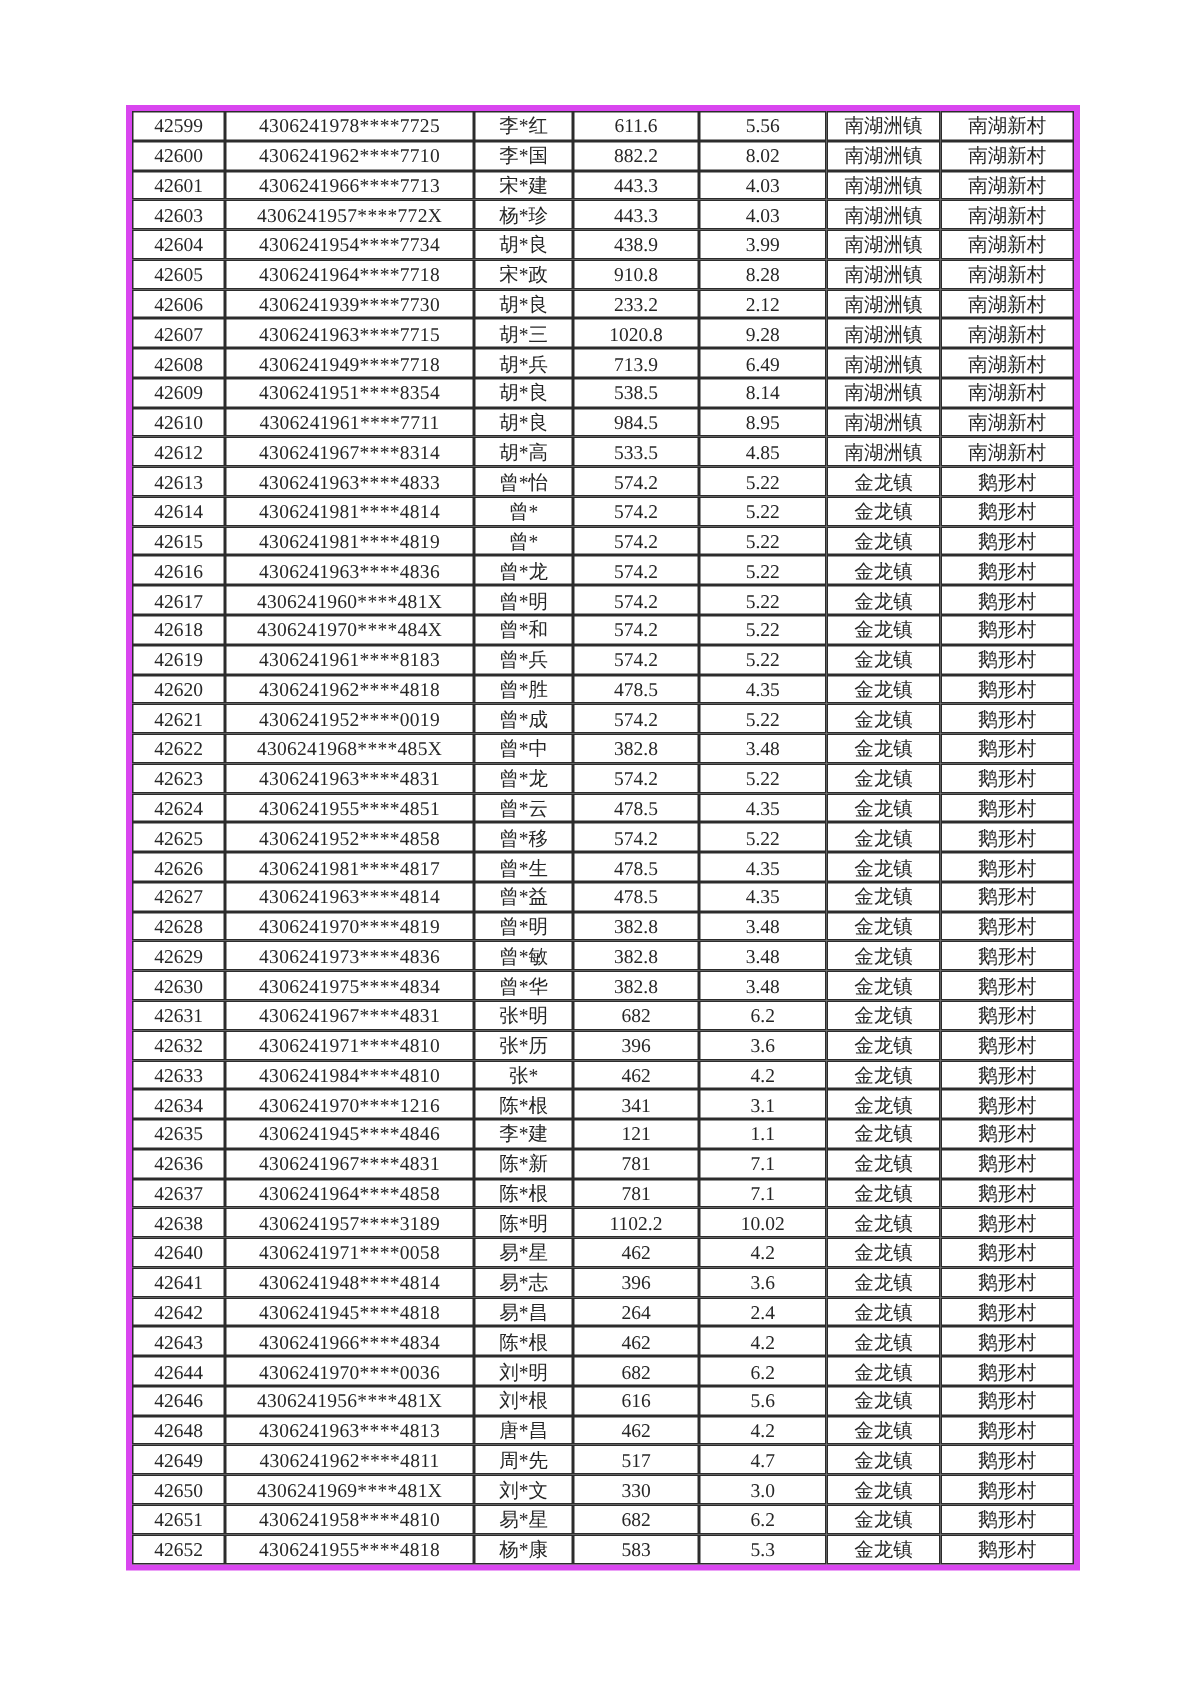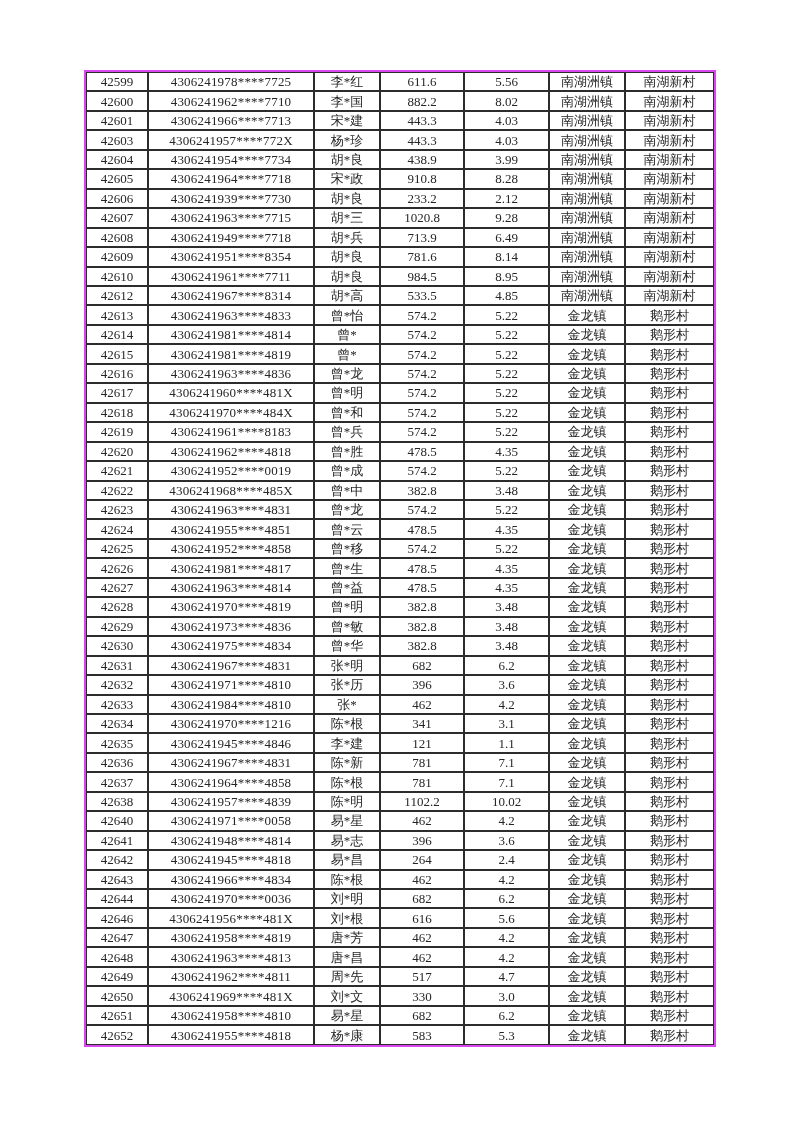--- a/index.html
+++ b/index.html
@@ -24,21 +24,21 @@
   }
   table.grid {
     position: absolute;
     left: 84px;
     top: 70px;
     width: 628px;
     height: 977px;
     border-collapse: separate;   
     border-spacing: 0;
     table-layout: fixed;
-    border: 2px solid #d946ef;
+    border: 4px solid #d946ef;
   }
   table.grid td {
     border: 1px solid #2c2c2c;
     padding: 0 2px;
     text-align: center;
     vertical-align: middle;
     font-size: 13px;
     line-height: 1;
     color: #262626;
     white-space: nowrap;
@@ -140,21 +140,21 @@
           <td class="c-name">胡*兵</td>
           <td class="c-amount">713.9</td>
           <td class="c-area">6.49</td>
           <td class="c-town">南湖洲镇</td>
           <td class="c-village">南湖新村</td>
         </tr>
         <tr>
           <td class="c-serial">42609</td>
           <td class="c-id">4306241951****8354</td>
           <td class="c-name">胡*良</td>
-          <td class="c-amount">781.6</td>
+          <td class="c-amount">538.5</td>
           <td class="c-area">8.14</td>
           <td class="c-town">南湖洲镇</td>
           <td class="c-village">南湖新村</td>
         </tr>
         <tr>
           <td class="c-serial">42610</td>
           <td class="c-id">4306241961****7711</td>
           <td class="c-name">胡*良</td>
           <td class="c-amount">984.5</td>
           <td class="c-area">8.95</td>
@@ -390,21 +390,21 @@
           <td class="c-serial">42637</td>
           <td class="c-id">4306241964****4858</td>
           <td class="c-name">陈*根</td>
           <td class="c-amount">781</td>
           <td class="c-area">7.1</td>
           <td class="c-town">金龙镇</td>
           <td class="c-village">鹅形村</td>
         </tr>
         <tr>
           <td class="c-serial">42638</td>
-          <td class="c-id">4306241957****4839</td>
+          <td class="c-id">4306241957****3189</td>
           <td class="c-name">陈*明</td>
           <td class="c-amount">1102.2</td>
           <td class="c-area">10.02</td>
           <td class="c-town">金龙镇</td>
           <td class="c-village">鹅形村</td>
         </tr>
         <tr>
           <td class="c-serial">42640</td>
           <td class="c-id">4306241971****0058</td>
           <td class="c-name">易*星</td>
@@ -452,29 +452,20 @@
         <tr>
           <td class="c-serial">42646</td>
           <td class="c-id">4306241956****481X</td>
           <td class="c-name">刘*根</td>
           <td class="c-amount">616</td>
           <td class="c-area">5.6</td>
           <td class="c-town">金龙镇</td>
           <td class="c-village">鹅形村</td>
         </tr>
         <tr>
-          <td class="c-serial">42647</td>
-          <td class="c-id">4306241958****4819</td>
-          <td class="c-name">唐*芳</td>
-          <td class="c-amount">462</td>
-          <td class="c-area">4.2</td>
-          <td class="c-town">金龙镇</td>
-          <td class="c-village">鹅形村</td>
-        </tr>
-        <tr>
           <td class="c-serial">42648</td>
           <td class="c-id">4306241963****4813</td>
           <td class="c-name">唐*昌</td>
           <td class="c-amount">462</td>
           <td class="c-area">4.2</td>
           <td class="c-town">金龙镇</td>
           <td class="c-village">鹅形村</td>
         </tr>
         <tr>
           <td class="c-serial">42649</td>

